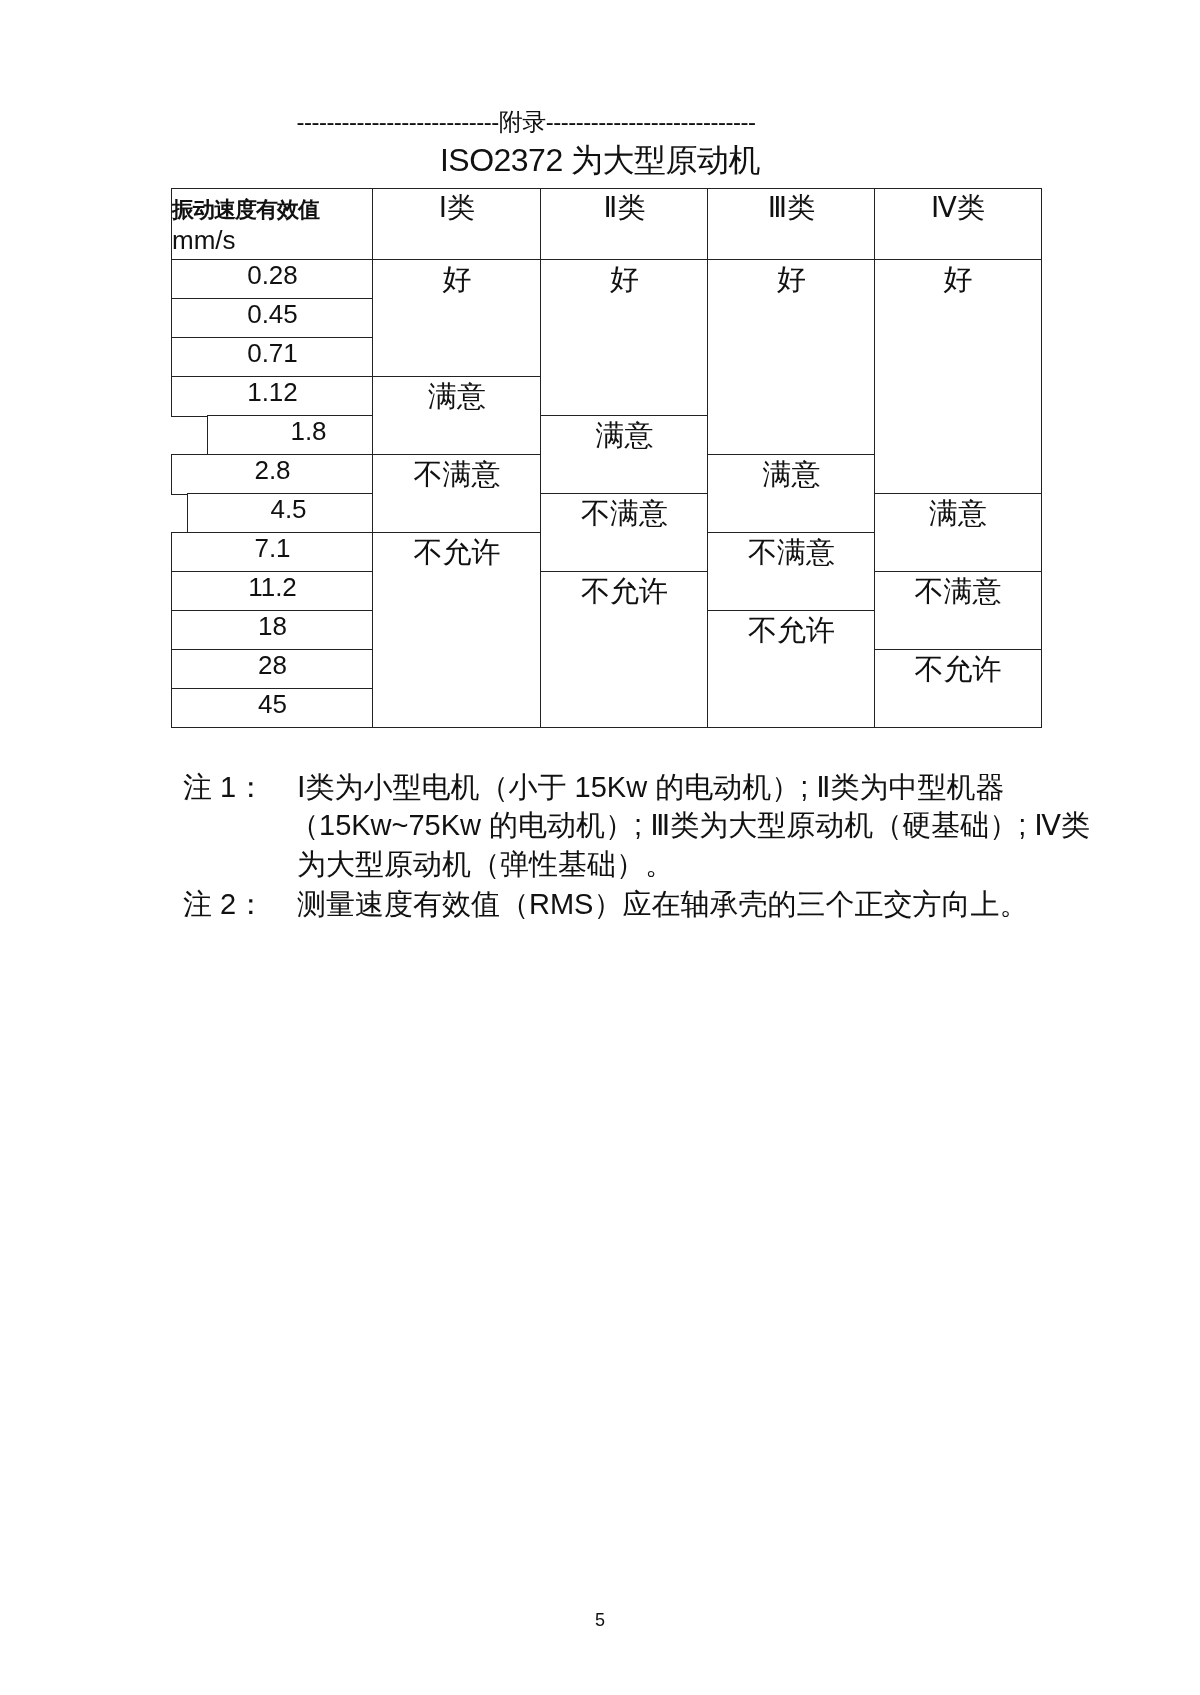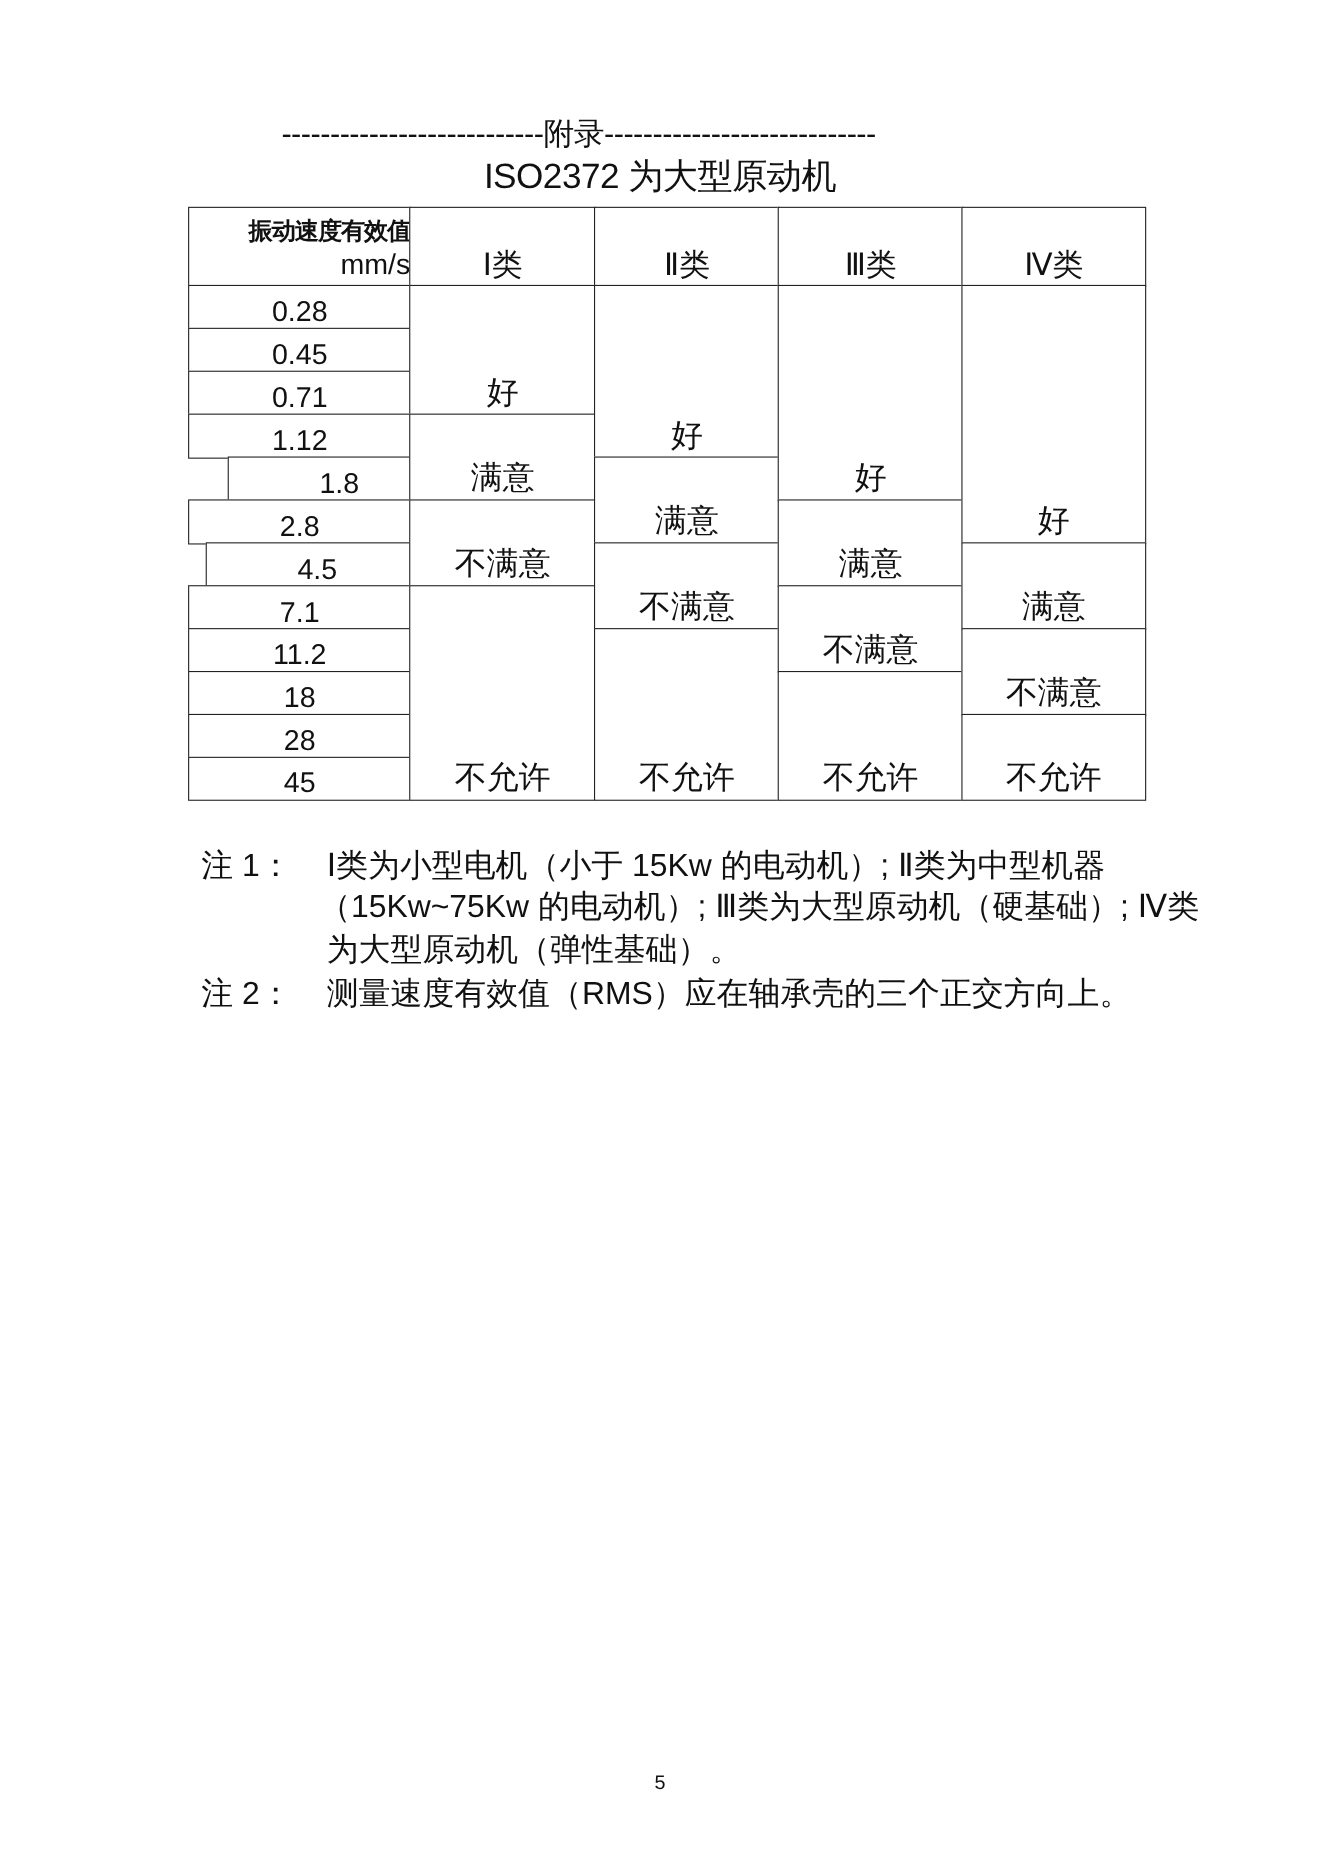--- a/index.html
+++ b/index.html
@@ -1,25 +1,25 @@
 <!DOCTYPE html>
 <html><head>
 <meta charset="utf-8">
 <style>
   html, body { margin: 0; padding: 0; background: #ffffff; }
   body { width: 1200px; height: 1695px; position: relative; overflow: hidden;
          font-family: "Liberation Sans", "DejaVu Sans", sans-serif; color: #111; }
   .abs { position: absolute; }
   .appendix-title { left: 0; width: 1052px; top: 102px; text-align: center;
-                    font-size: 28px; line-height: 40px; letter-spacing: -0.5px; white-space: nowrap; }
+                    font-size: 24px; line-height: 40px; letter-spacing: -0.5px; white-space: nowrap; }
   .table-title { left: 0; width: 1200px; top: 140px; text-align: center;
                  font-size: 32px; line-height: 40px; letter-spacing: -0.5px; white-space: nowrap; }
   .grid { position: absolute; left: 171px; top: 188px; width: 871px; height: 540px; }
   .cell { position: absolute; box-sizing: border-box; border: 1.5px solid #222;
-          display: flex; align-items: flex-end; justify-content: center; text-align: center;
+          display: flex; align-items: flex-start; justify-content: center; text-align: center;
           background: #fff; }
   .hdr-first { flex-direction: column; line-height: 30px; }
   .hdr-first .l1 { font-size: 22px; font-weight: bold; letter-spacing: -1px; }
   .hdr-first .l2 { font-size: 26px; }
   .hdr { font-size: 28px; }
   .val { font-size: 26px; }
   .grade { font-size: 29px; }
   .note { font-size: 29px; line-height: 38px; white-space: nowrap; }
   .note-label { left: 183px; }
   .note-text { left: 297px; }

